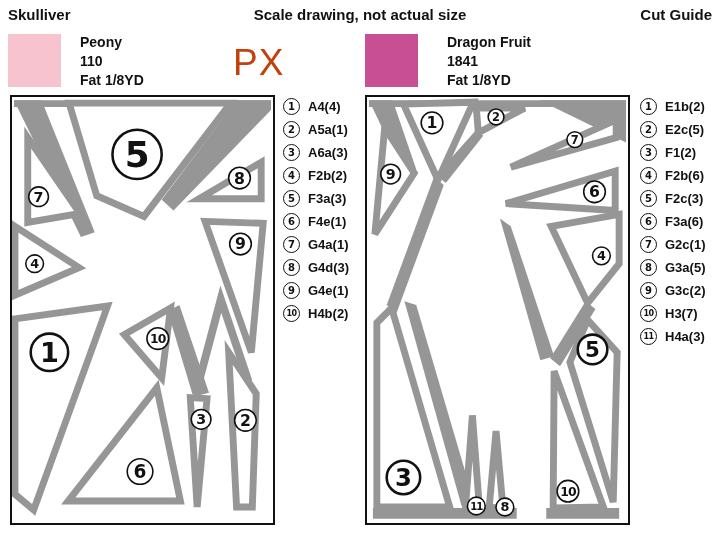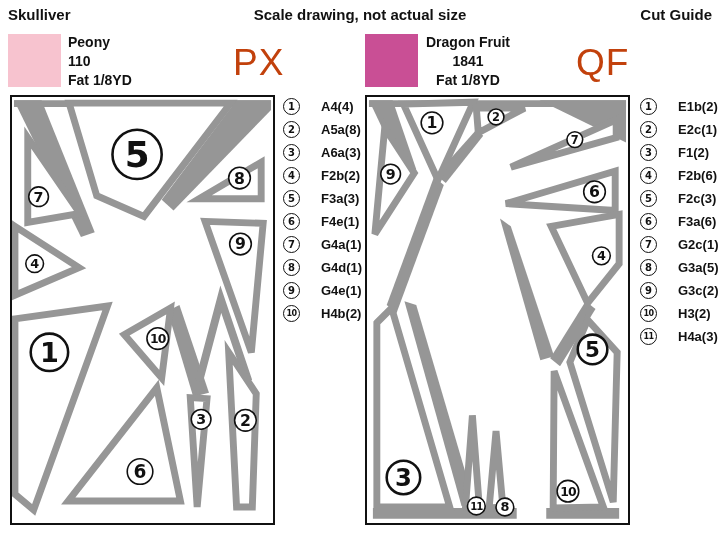--- a/index.html
+++ b/index.html
@@ -6,43 +6,43 @@
   .page {
     position:relative; width:720px; height:560px; background:#ffffff;
     font-family:"Liberation Sans", sans-serif; color:#111; overflow:hidden;
   }
   .h-title   { position:absolute; left:8px;  top:6px; font-size:15px; font-weight:bold; }
   .h-center  { position:absolute; left:0; width:100%; text-align:center; top:6px; font-size:15px; font-weight:bold; }
   .h-right   { position:absolute; right:8px; top:6px; font-size:15px; font-weight:bold; }
 
   .swatch    { position:absolute; top:34px; width:53px; height:53px; }
   .swatch.px { left:8px; }  .swatch.qf { left:365px; }
-  .fabric-info { position:absolute; top:33px; font-size:14px; font-weight:bold; line-height:19px; }
-  .fabric-info.px { left:68px; } .fabric-info.qf { left:426px;text-align:center; }
+  .fabric-info { position:absolute; top:33px; font-size:14px; font-weight:bold; line-height:19px;margin-left:12px; }
+  .fabric-info.px { left:68px; } .fabric-info.qf { left:435px; }
   .panel-code { position:absolute; top:42px; font-size:37px; font-weight:400; color:#c2410c; letter-spacing:1px; }
   .panel-code.px { left:233px; } .panel-code.qf { left:576px; }
 
   .diagram {
     position:absolute; top:95px; width:265px; height:430px;
     border:2px solid #111; box-sizing:border-box; background:#fff;
   }
   .diagram.px { left:10px; } .diagram.qf { left:365px; }
   .diagram svg { display:block; width:100%; height:100%; }
 
   .piece-list { position:absolute; top:95px; }
   .piece-list.px { left:283px; } .piece-list.qf { left:640px; }
   .list-row { display:flex; align-items:center; height:23px; }
   .badge {
     width:17px; height:17px; border:1.5px solid #111; border-radius:50%;
     display:flex; align-items:center; justify-content:center;
     font-size:10px; font-weight:bold; box-sizing:border-box; flex:0 0 17px;
     background:#fff; font-family:"DejaVu Sans", sans-serif;
   }
   .badge.two { font-size:8px; letter-spacing:-0.5px; }
-  .plabel { margin-left:21px; font-size:13px; font-weight:bold; white-space:nowrap; }
+  .plabel { margin-left:8px; font-size:13px; font-weight:bold; white-space:nowrap; }
 
   .f-left  { position:absolute; left:8px;  top:533px; font-size:15px; font-weight:bold; }
   .f-right { position:absolute; right:8px; top:533px; font-size:15px; font-weight:bold; }
 </style>
 </head>
 <body>
 
 <div class="page">
 
   <div class="h-title">Skulliver</div>
@@ -56,21 +56,20 @@
     <div>Fat 1/8YD</div>
   </div>
   <div class="panel-code px">PX</div>
 
   <div class="swatch qf" style="background: rgb(201, 79, 149);"></div>
   <div class="fabric-info qf">
     <div>Dragon Fruit</div>
     <div>1841</div>
     <div>Fat 1/8YD</div>
   </div>
-  <div class="panel-code qf">QF</div>
 
   <div class="diagram px">
     <svg viewBox="0 0 265 430">
         <polygon points="2,2 263,2 263,9 2,9" fill="#969696"></polygon>
         <polygon points="2,2 30,2 84,136 70,141" fill="#969696"></polygon>
         <polygon points="228,2 263,2 263,12 164,114 152,103" fill="#969696"></polygon>
         <polygon points="158,216 170,210 200,299 184,303" fill="#969696"></polygon>
         <path d="M190 287 L212 204 L240 287" fill="none" stroke="#969696" stroke-width="8"></path>
         <polygon points="58,5 222,5 134,120 86,99" fill="#ffffff" stroke="#969696" stroke-width="7" stroke-linejoin="miter"></polygon>
         <polygon points="16,40 69,117 16,126" fill="#ffffff" stroke="#969696" stroke-width="7" stroke-linejoin="miter"></polygon>
@@ -152,21 +151,21 @@
       </svg>
   </div>
 
   <div class="piece-list px">
       <div class="list-row">
         <span class="badge">1</span>
         <span class="plabel">A4(4)</span>
       </div>
       <div class="list-row">
         <span class="badge">2</span>
-        <span class="plabel">A5a(8)</span>
+        <span class="plabel">A5a(1)</span>
       </div>
       <div class="list-row">
         <span class="badge">3</span>
         <span class="plabel">A6a(3)</span>
       </div>
       <div class="list-row">
         <span class="badge">4</span>
         <span class="plabel">F2b(2)</span>
       </div>
       <div class="list-row">
@@ -176,39 +175,39 @@
       <div class="list-row">
         <span class="badge">6</span>
         <span class="plabel">F4e(1)</span>
       </div>
       <div class="list-row">
         <span class="badge">7</span>
         <span class="plabel">G4a(1)</span>
       </div>
       <div class="list-row">
         <span class="badge">8</span>
-        <span class="plabel">G4d(1)</span>
+        <span class="plabel">G4d(3)</span>
       </div>
       <div class="list-row">
         <span class="badge">9</span>
         <span class="plabel">G4e(1)</span>
       </div>
       <div class="list-row">
         <span class="badge two">10</span>
         <span class="plabel">H4b(2)</span>
       </div>
     </div>
   <div class="piece-list qf">
       <div class="list-row">
         <span class="badge">1</span>
         <span class="plabel">E1b(2)</span>
       </div>
       <div class="list-row">
         <span class="badge">2</span>
-        <span class="plabel">E2c(1)</span>
+        <span class="plabel">E2c(5)</span>
       </div>
       <div class="list-row">
         <span class="badge">3</span>
         <span class="plabel">F1(2)</span>
       </div>
       <div class="list-row">
         <span class="badge">4</span>
         <span class="plabel">F2b(6)</span>
       </div>
       <div class="list-row">
@@ -226,21 +225,21 @@
       <div class="list-row">
         <span class="badge">8</span>
         <span class="plabel">G3a(5)</span>
       </div>
       <div class="list-row">
         <span class="badge">9</span>
         <span class="plabel">G3c(2)</span>
       </div>
       <div class="list-row">
         <span class="badge two">10</span>
-        <span class="plabel">H3(2)</span>
+        <span class="plabel">H3(7)</span>
       </div>
       <div class="list-row">
         <span class="badge two">11</span>
         <span class="plabel">H4a(3)</span>
       </div>
     </div>
 
 </div>
 
 </body></html>

